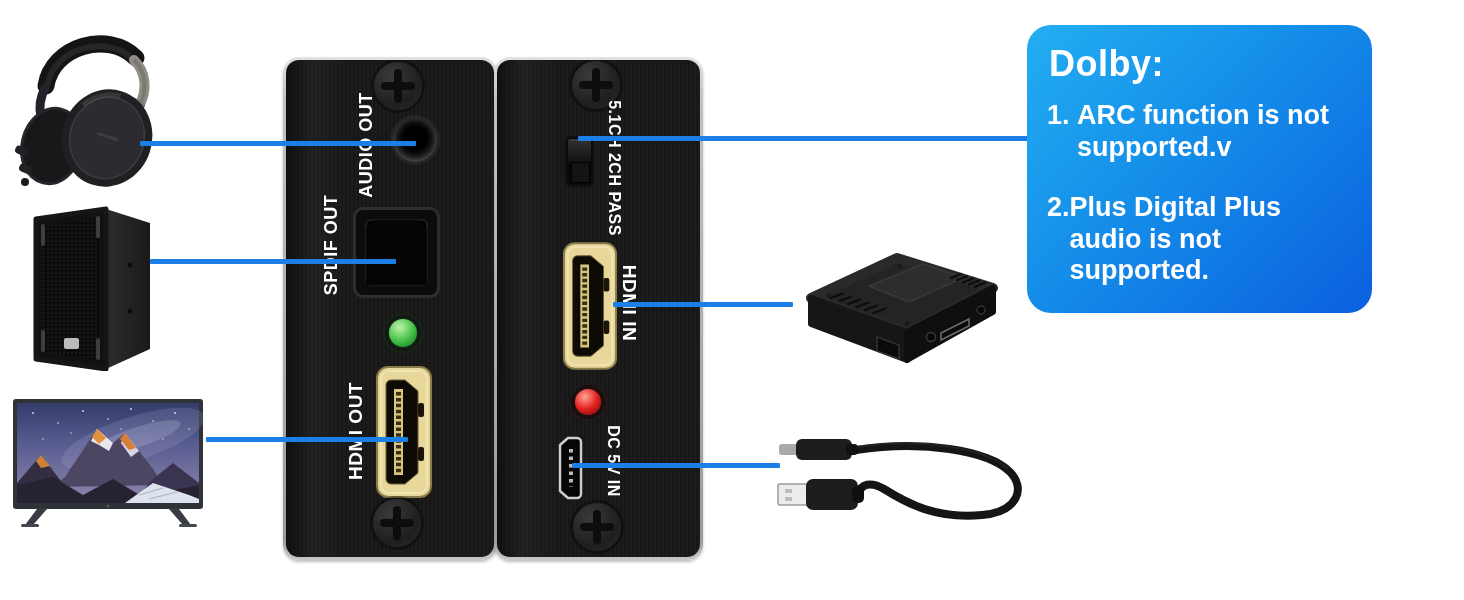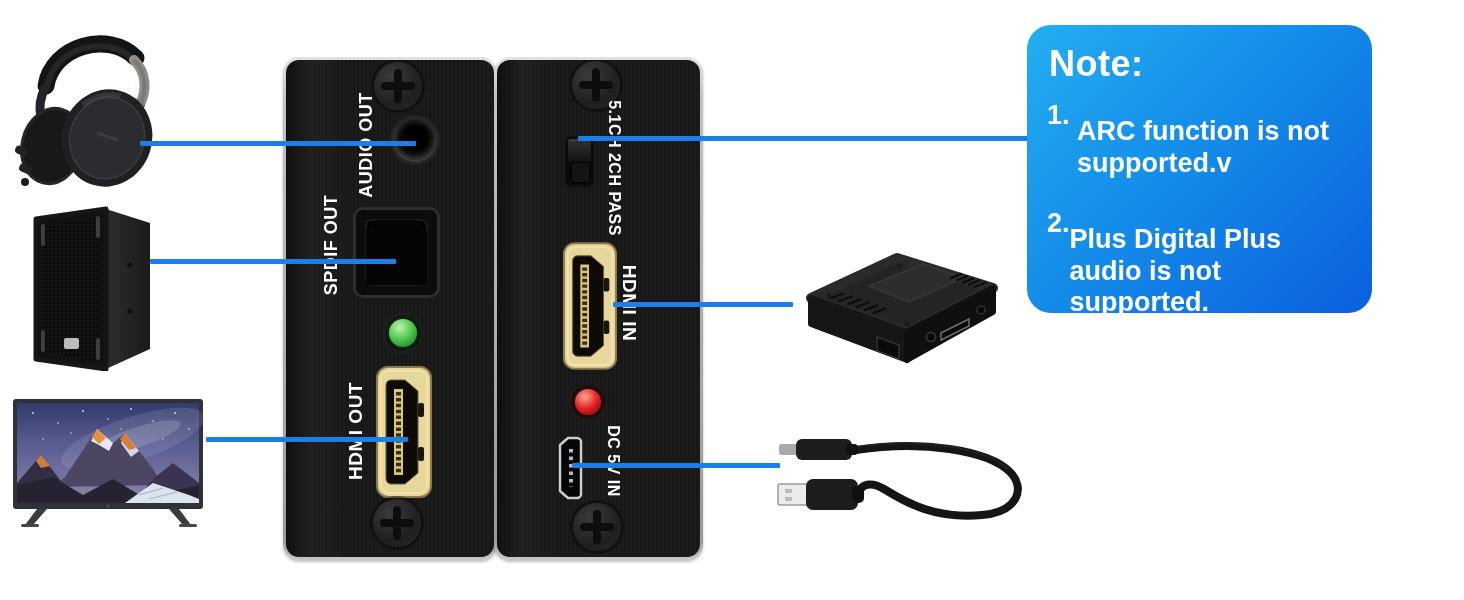--- a/index.html
+++ b/index.html
@@ -53,21 +53,21 @@
   .switch .track{position:absolute;left:4px;bottom:2px;width:17px;height:19px;background:#141414;
         border:1px solid #000;}
 
   
   .note{position:absolute;left:1027px;top:25px;width:345px;height:288px;border-radius:24px;
         background:linear-gradient(135deg,#23aef1 0%,#148de9 45%,#0b5fde 100%);
         z-index:7;color:#fff;box-sizing:border-box;padding:14px 20px 0 20px;}
   .note-title{font-size:36px;font-weight:bold;margin:4px 0 15px 2px;letter-spacing:.5px;}
   .note-item{display:flex;font-size:27px;font-weight:bold;line-height:1.17;margin-bottom:29px;}
   .note-item .num{white-space:pre;}
-  .note-item .txt{flex:1;margin-top:16px;}
+  .note-item .txt{flex:1;}
 </style>
 </head>
 <body>
 
 <div class="stage">
 
   <svg style="position:absolute;left:12px;top:28px;z-index:2" width="150" height="165" viewBox="0 0 150 165">
     <path d="M34,58 C40,18 96,2 124,30" fill="none" stroke="#141416" stroke-width="17" stroke-linecap="round"></path>
     <path d="M36,56 C42,20 94,6 121,31" fill="none" stroke="#2a2a2e" stroke-width="6" stroke-linecap="round" opacity=".8"></path>
     <path d="M122,32 C134,44 136,62 127,78" fill="none" stroke="#8f8d85" stroke-width="10" stroke-linecap="round"></path>
@@ -249,21 +249,21 @@
   </div>
 
   <div class="cline" style="left:140px;top:141px;width:276px;"></div>
   <div class="cline" style="left:150px;top:259px;width:246px;"></div>
   <div class="cline" style="left:206px;top:437px;width:202px;"></div>
   <div class="cline" style="left:578px;top:136px;width:452px;"></div>
   <div class="cline" style="left:613px;top:302px;width:180px;"></div>
   <div class="cline" style="left:572px;top:463px;width:208px;"></div>
 
   <div class="note">
-    <div class="note-title">Note:</div>
+    <div class="note-title">Dolby:</div>
     <div class="note-item">
       <span class="num">1. </span>
       <span class="txt">ARC function is not supported.v</span>
     </div>
     <div class="note-item">
       <span class="num">2.</span>
       <span class="txt">Plus Digital Plus audio is not supported.</span>
     </div>
   </div>
 

